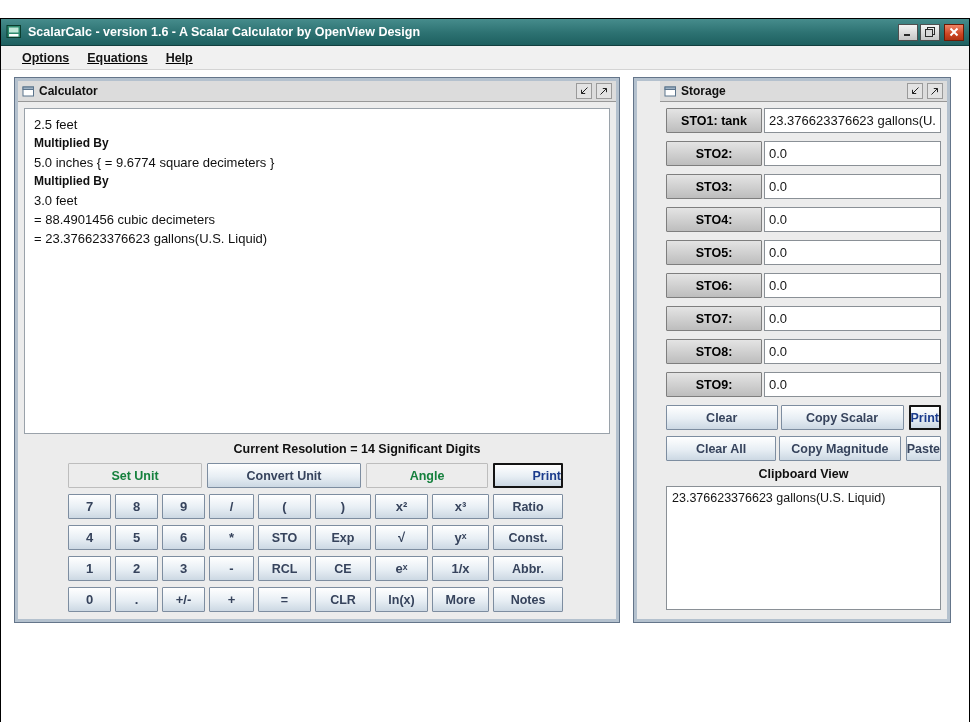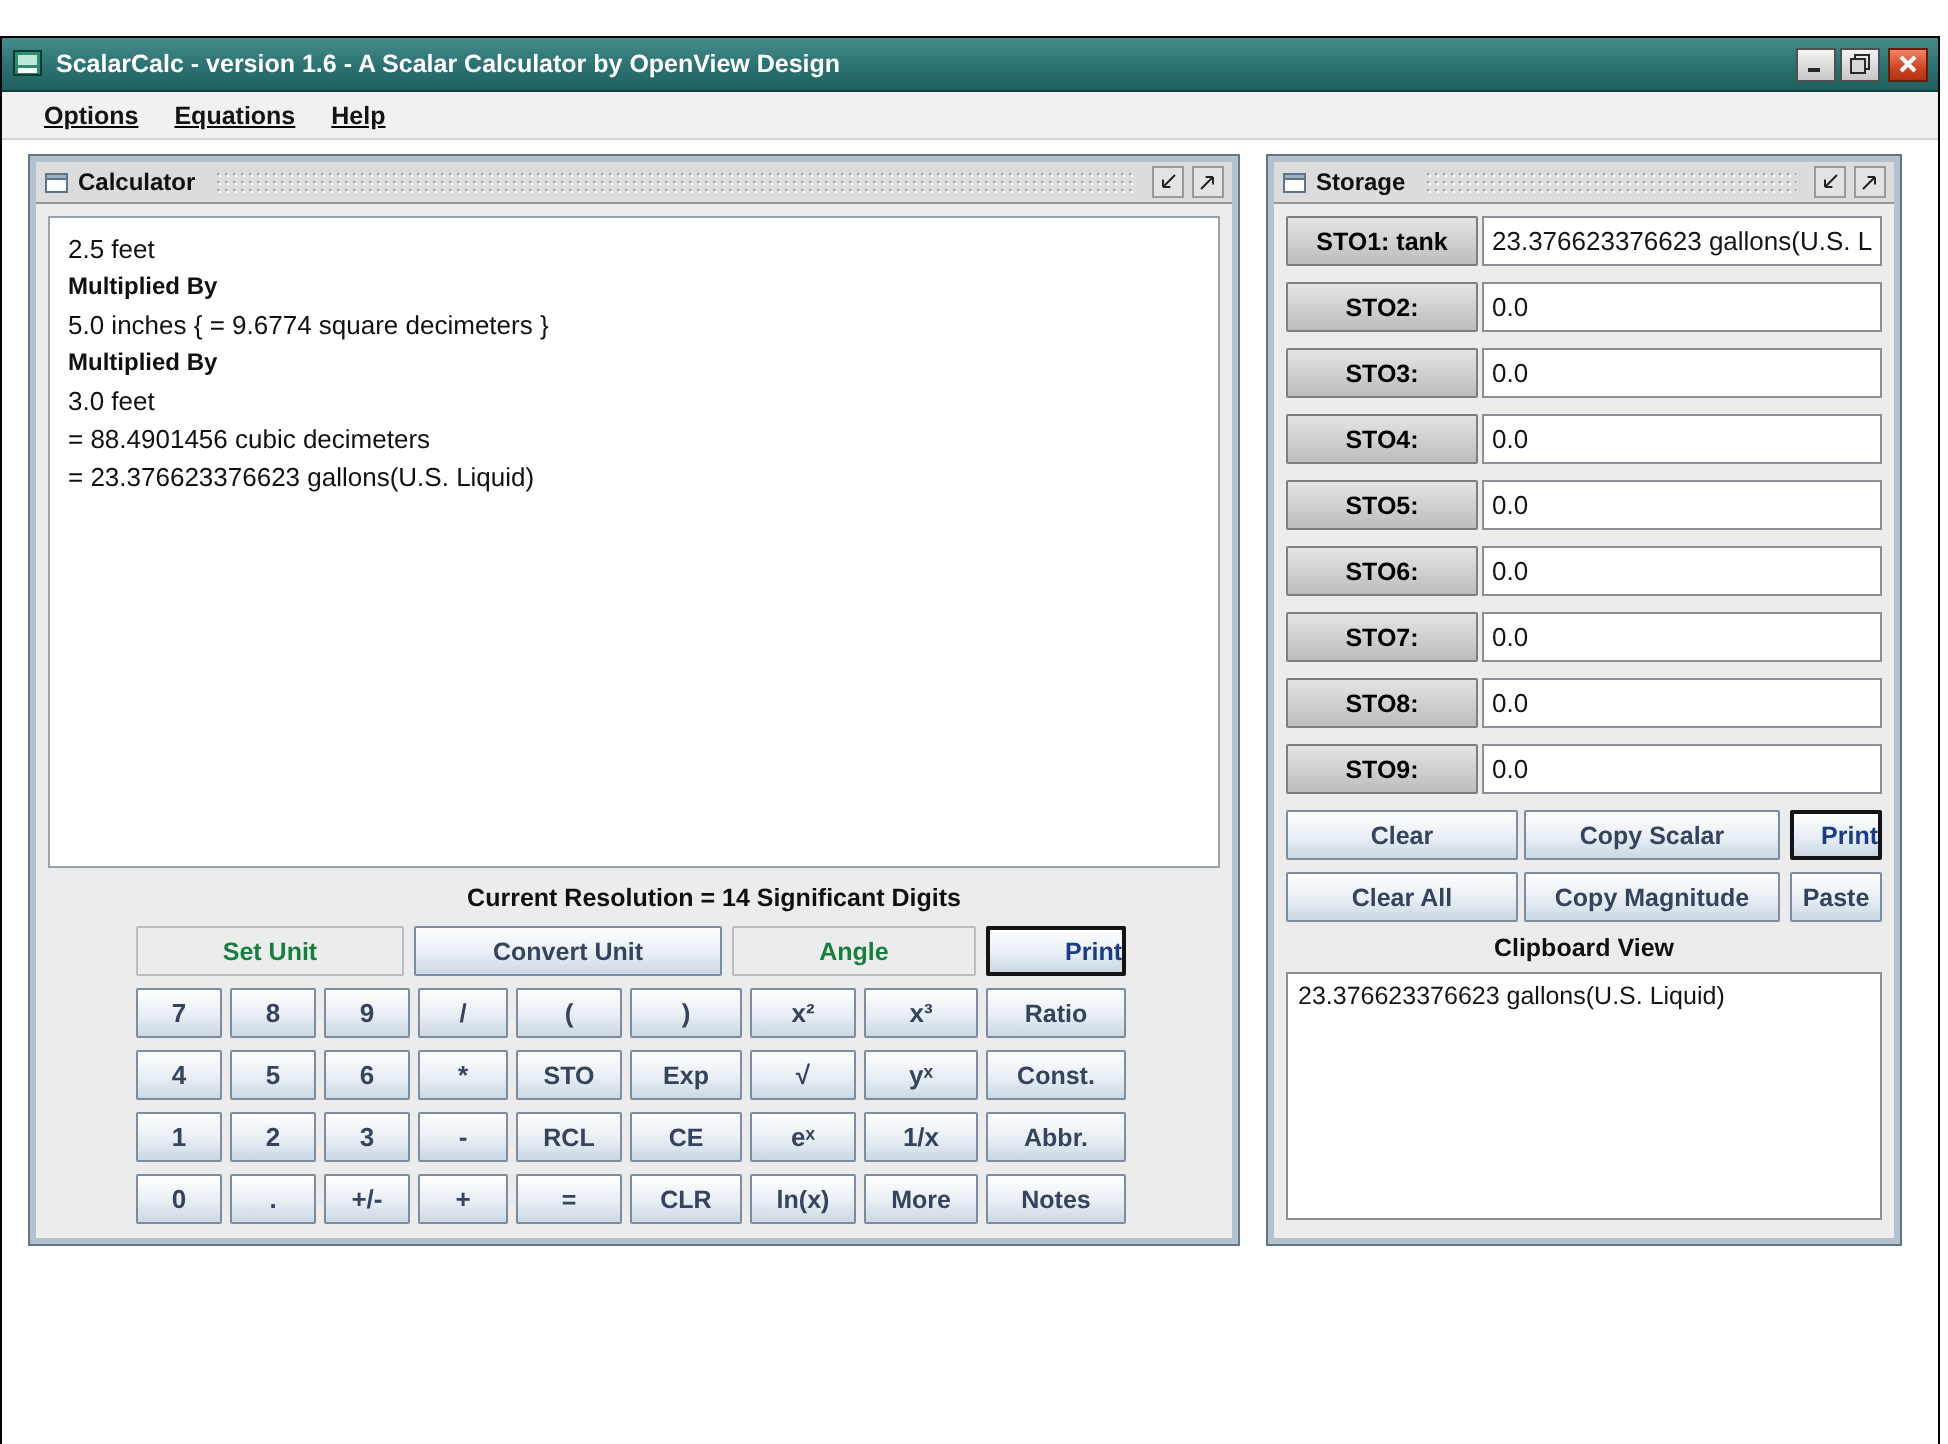--- a/index.html
+++ b/index.html
@@ -27,21 +27,21 @@
   .if-titlebar { height: 21px; background: #dcdcdc; border-bottom: 1px solid #979797; display: flex; align-items: center; padding: 0 4px; gap: 4px; }
   .if-title { font-weight: bold; font-size: 12px; color: #101010; white-space: nowrap; }
   .bumps { flex: 1; height: 13px; margin: 0 5px;
     background-color: #dcdcdc;
     background-image: radial-gradient(#9e9e9e 18%, rgba(0,0,0,0) 22%), radial-gradient(#ffffff 18%, rgba(0,0,0,0) 22%);
     background-size: 4px 4px; background-position: 0 0, 1px 1px; }
   .if-btn { width: 16px; height: 16px; background: #e3e3e3; border: 1px solid #9a9a9a; display: flex; align-items: center; justify-content: center; padding: 0; }
   .if-body { height: calc(100% - 22px); padding: 6px; background: #ececec; }
 
   #calc-frame { left: 14px; top: 8px; width: 604px; height: 544px; }
-  #storage-frame { left: 633px; top: 8px; width: 316px; height: 544px; }
+  #storage-frame { left: 633px; top: 8px; width: 316px; height: 544px; padding-left: 23px; }
 
   
   .display { background: #fff; border: 1px solid #9aa2aa; height: 326px; padding: 6px 9px; overflow: hidden; }
   .display .line { font-size: 13px; color: #101010; line-height: 19px; white-space: nowrap; }
   .display .line.bold { font-weight: bold; font-size: 12px; }
   .resolution { font-weight: bold; font-size: 12.5px; color: #101010; margin: 8px 0 7px 80px; text-align: center; }
   .toprow { display: flex; gap: 5px; margin-left: 44px; height: 25px; }
   .keypad { display: grid; grid-template-columns: 43px 43px 43px 45px 53px 56px 53px 57px 70px; column-gap: 4px; row-gap: 6px; margin: 6px 0 0 44px; }
   .btn { height: 25px; background: linear-gradient(180deg, #ffffff 0%, #e7eef4 55%, #ccd8e3 100%);
     border: 1px solid #7d8da0; border-radius: 1px; font-family: inherit; font-weight: bold; font-size: 12.5px;

